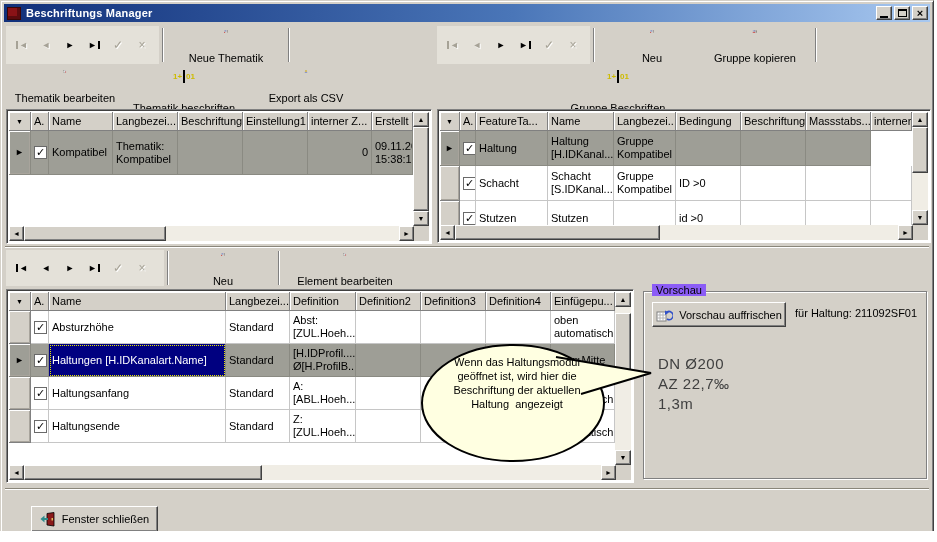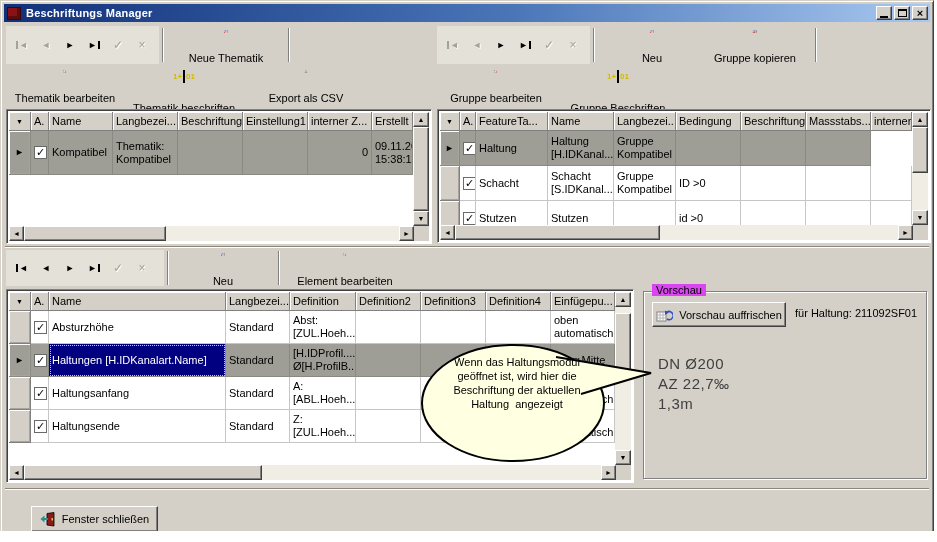--- a/index.html
+++ b/index.html
@@ -68,21 +68,21 @@
   .hscroll .sbtn { width:15px; height:15px; }
   .vtrack { flex:1; position:relative; }
   .htrack { flex:1; position:relative; }
   .vthumb { position:absolute; left:0; width:16px; background:#d4d0c8; border:1px solid; border-color:#fff #404040 #404040 #fff; box-shadow: inset -1px -1px 0 #808080; }
   .hthumb { position:absolute; top:0; height:15px; background:#d4d0c8; border:1px solid; border-color:#fff #404040 #404040 #fff; box-shadow: inset -1px -1px 0 #808080; }
   .scorner { position:absolute; right:2px; bottom:2px; width:15px; height:15px; background:#d4d0c8; }
 
   
   .etch { position:absolute; left:4px; right:4px; height:2px; border-top:1px solid #8a867a; border-bottom:1px solid #fff; }
   .groupbox { position:absolute; border:1px solid #808080; box-shadow: inset 1px 1px 0 #fff, 1px 1px 0 #fff; }
-  .groupbox > .glabel { position:absolute; top:-8px; left:8px; background:#d946ef; padding:0 4px;text-align:center; }
+  .groupbox > .glabel { position:absolute; top:-8px; left:8px; background:#8b5cf6; padding:0 4px;text-align:center; }
   .pushbtn { background:#d4d0c8; border:1px solid; border-color:#fff #404040 #404040 #fff;
              box-shadow: inset -1px -1px 0 #808080; display:flex; align-items:center; justify-content:center; gap:6px; }
   .preview { position:absolute; font-size:15px; color:#404040; letter-spacing:.5px; line-height:20px; }
   .bubble-wrap { position:absolute; left:415px; top:338px; width:252px; height:130px; z-index:50; pointer-events:none; }
   .bubble-text { position:absolute; left:16px; top:16px; width:170px; text-align:center; line-height:14px; }
   .bubble-text div { white-space:pre; }
 </style>
 </head>
 <body>
 
@@ -279,28 +279,20 @@
       <rect x="16" y="8" width="2" height="2"></rect>
           <rect x="16" y="12" width="2" height="2"></rect>
       <rect x="20" y="4" width="2" height="2"></rect>
           <rect x="20" y="8" width="2" height="2"></rect>
           <rect x="20" y="12" width="2" height="2"></rect>
     </svg>
     <span class="lbl">Gruppe kopieren</span>
   </div>
   <div class="vsep" style="left:814px;top:27px;"></div>
 
-  <div class="tbtn" style="left:440px;top:67px;width:110px;">
-    <svg width="16" height="15" viewBox="0 0 16 15">
-      <rect x="1" y="1" width="11" height="11" fill="#fff" stroke="#404040"></rect>
-      <path d="M3 4 h7 M3 6.5 h7 M3 9 h7" stroke="#96a0aa" fill="none"></path>
-      <path d="M8 7 L15 10.5 L10 11 L11 15 L8 12 Z" fill="#c82020"></path>
-    </svg>
-    <span class="lbl">Gruppe bearbeiten</span>
-  </div>
   <div class="tbtn" style="left:556px;top:67px;width:122px;">
     <span class="lab-ico">
           <i>1+</i>
           <b class="ibar"></b>
           <i>01</i>
         </span>
     <span class="lbl">Gruppe Beschriften</span>
   </div>
 
   <div class="gridbox" style="left:436px;top:108px;width:494px;height:134px;">

